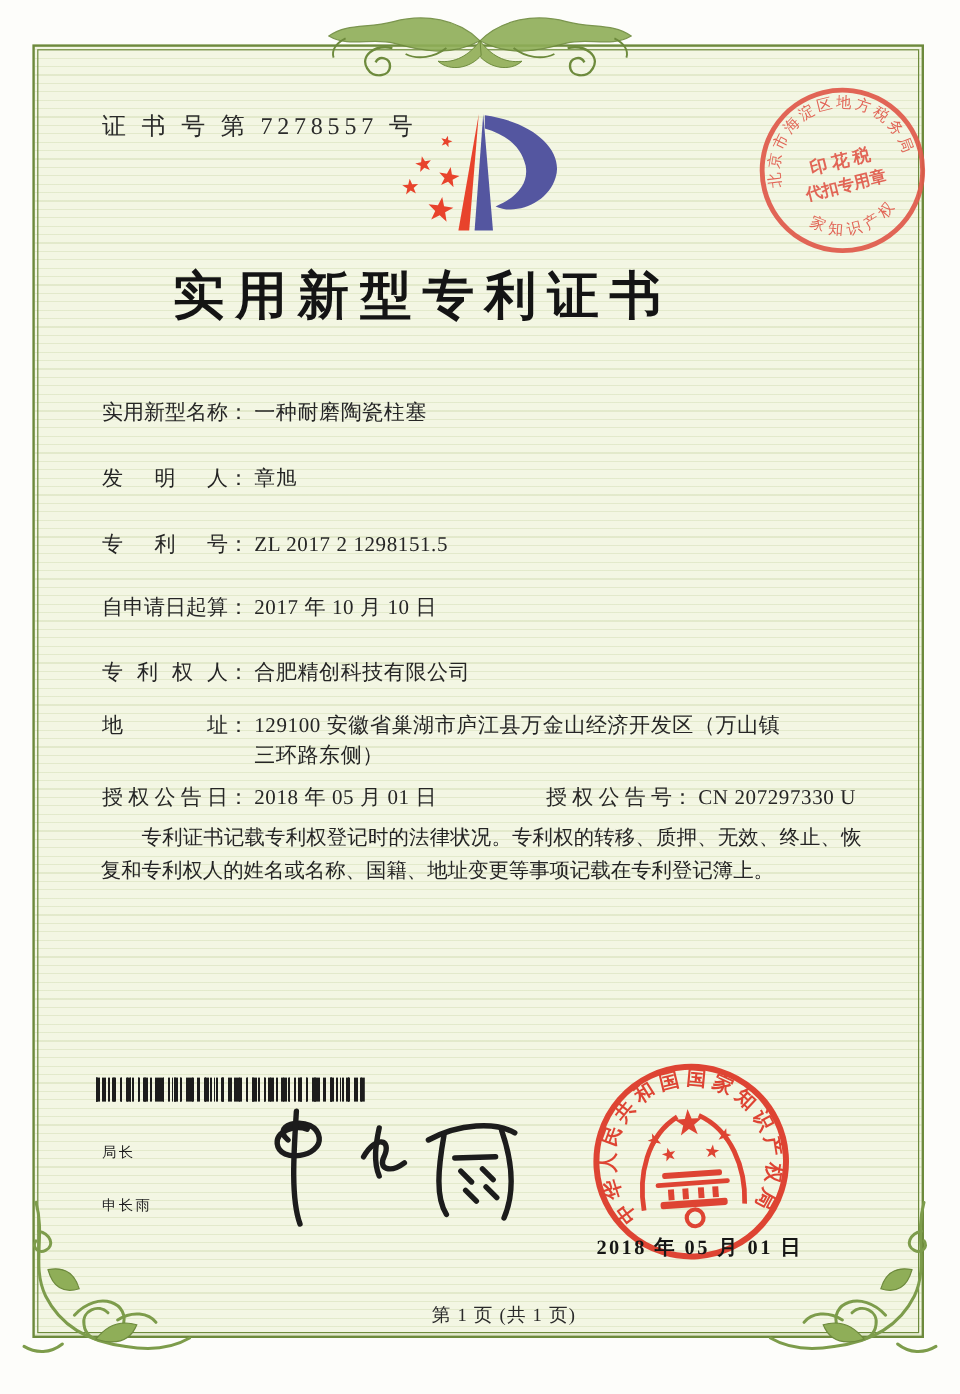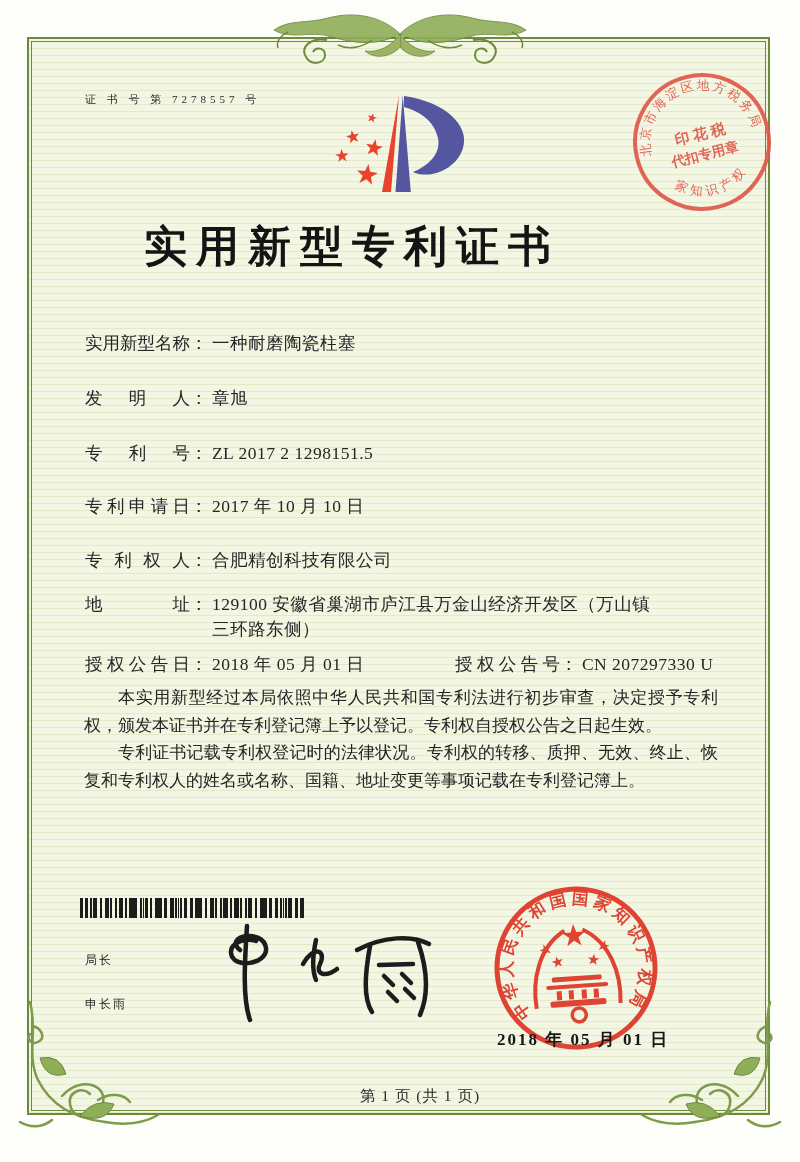--- a/index.html
+++ b/index.html
@@ -9,21 +9,21 @@
   }
   .abs{position:absolute;}
   
   .frame{
     position:absolute;left:27px;top:37px;width:743px;height:1078px;
     border:2.5px solid #6d8a3c;background:#f3f6e3;
     background-image:repeating-linear-gradient(0deg, rgba(168,188,118,.22) 0 1px, rgba(0,0,0,0) 1px 7px);
     box-sizing:border-box;
   }
   .frame-inner{position:absolute;inset:2px;border:1px solid #6d8a3c;pointer-events:none;}
-  .certno{left:85px;top:92px;font-size:11px;letter-spacing:4px;color:#2b2b2b;}
+  .certno{left:85px;top:92px;font-size:20px;letter-spacing:4px;color:#2b2b2b;}
   .title{left:0;top:218px;width:704px;text-align:center;font-size:43px;font-weight:bold;letter-spacing:9px;color:#141414;}
   
   .row{left:85px;font-size:17.5px;color:#252525;line-height:25px;white-space:nowrap;}
   .lab{display:inline-block;width:105px;text-align:justify;text-align-last:justify;vertical-align:top;}
   .val{display:inline-block;vertical-align:top;letter-spacing:.5px;}
   .val.wrap{white-space:normal;width:455px;}
   .colon{display:inline-block;vertical-align:top;}
   
   .paras{left:84px;top:684px;width:634px;font-size:17px;line-height:27.5px;text-align:justify;color:#242424;}
   .paras p{margin:0;text-indent:2em;}
@@ -126,42 +126,41 @@
 </div>
 <div class="abs row" style="top:386px;">
   <span class="lab">发明人</span><span class="colon">：</span>
   <span class="val">章旭</span>
 </div>
 <div class="abs row" style="top:441px;">
   <span class="lab">专利号</span><span class="colon">：</span>
   <span class="val">ZL 2017 2 1298151.5</span>
 </div>
 <div class="abs row" style="top:494px;">
-  <span class="lab">专利申请日</span><span class="colon">：</span>
+  <span class="lab">自申请日起算</span><span class="colon">：</span>
   <span class="val">2017 年 10 月 10 日</span>
 </div>
 <div class="abs row" style="top:548px;">
   <span class="lab">专利权人</span><span class="colon">：</span>
   <span class="val">合肥精创科技有限公司</span>
 </div>
 <div class="abs row" style="top:592px;">
   <span class="lab">地址</span><span class="colon">：</span>
   <span class="val wrap">129100 安徽省巢湖市庐江县万金山经济开发区（万山镇三环路东侧）</span>
 </div>
 <div class="abs row" style="top:652px;">
   <span class="lab">授权公告日</span><span class="colon">：</span>
   <span class="val">2018 年 05 月 01 日</span>
 </div>
 <div class="abs row" style="left:455px;top:652px;">
   <span class="lab">授权公告号</span><span class="colon">：</span>
   <span class="val">CN 207297330 U</span>
 </div>
 
 <div class="abs paras">
-  <p>本实用新型经过本局依照中华人民共和国专利法进行初步审查，决定授予专利权，颁发本证书并在专利登记簿上予以登记。专利权自授权公告之日起生效。</p>
   <p>专利证书记载专利权登记时的法律状况。专利权的转移、质押、无效、终止、恢复和专利权人的姓名或名称、国籍、地址变更等事项记载在专利登记簿上。</p>
 </div>
 
 <div class="abs barcode"></div>
 
 <div class="abs official" style="top:952px;">局长</div>
 <div class="abs official" style="top:996px;">申长雨</div>
 
 <svg class="abs" style="left:185px;top:918px;" width="250" height="108" viewBox="0 0 250 108">
   <g fill="none" stroke="#1c1c1c" stroke-width="4.5" stroke-linecap="round">

